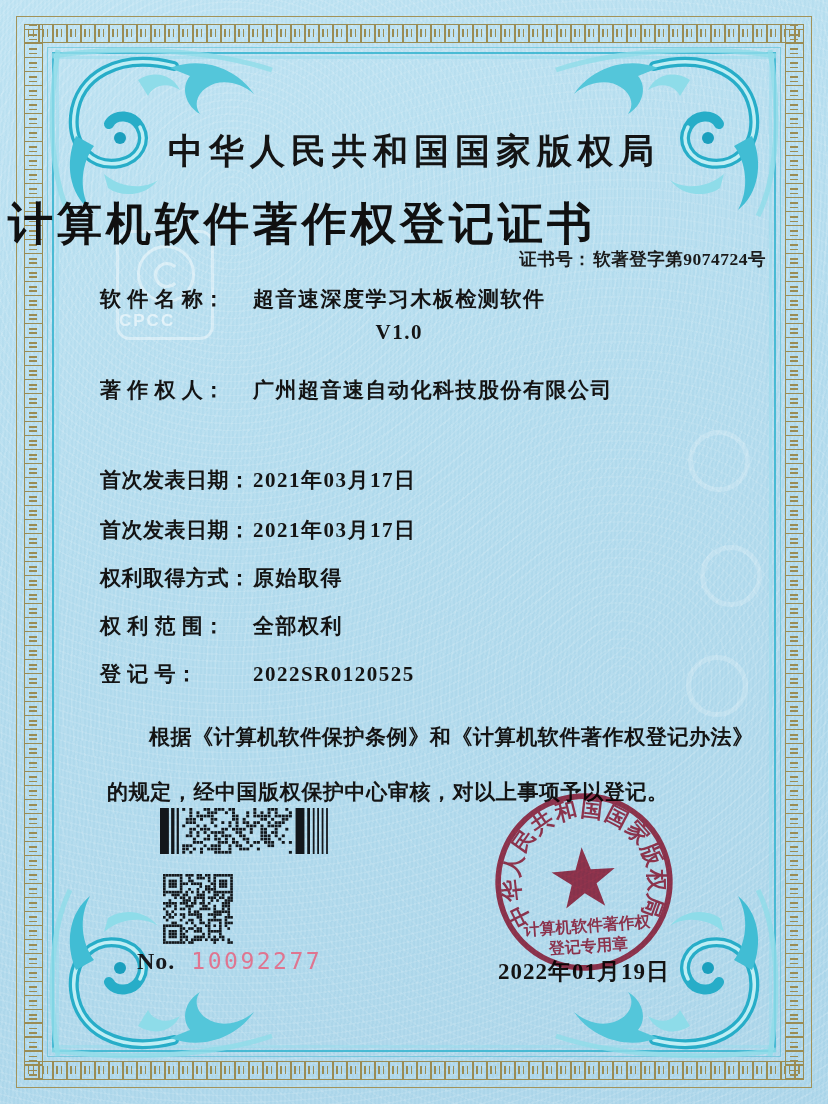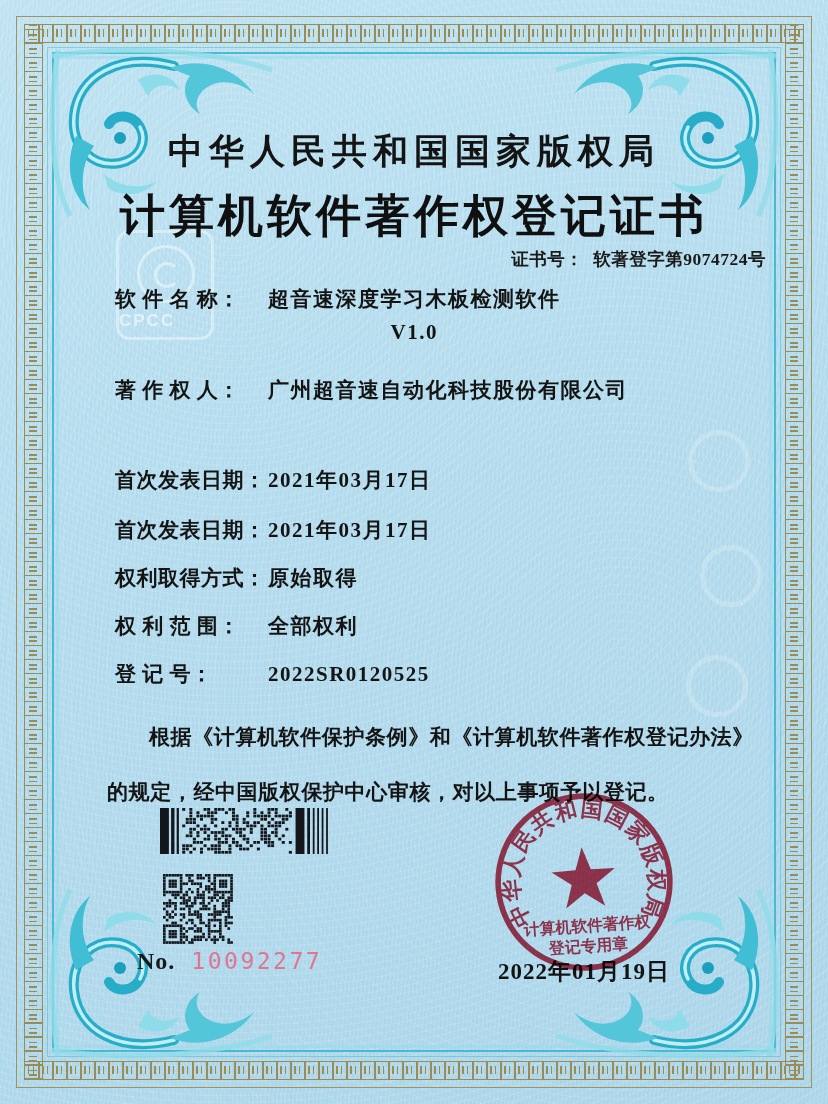--- a/index.html
+++ b/index.html
@@ -85,31 +85,31 @@
     font-family:"Liberation Sans","DejaVu Sans",sans-serif;
     font-size:17px;font-weight:700;letter-spacing:2px;color:rgba(255,255,255,.75);
   }
   .ring{position:absolute;border:5px solid rgba(255,255,255,.20);border-radius:50%;width:52px;height:52px;z-index:1;}
   
   .issuer{
     position:absolute;left:0;right:0;top:128px;margin:0;z-index:4;
     text-align:center;font-size:35px;font-weight:700;color:#141414;letter-spacing:6px;
   }
   .cert-title{
-    position:absolute;left:0;right:0;top:186px;margin:0;z-index:4;
-    text-align:center;font-size:45px;font-weight:700;color:#101010;letter-spacing:4px;
+    position:absolute;left:0;right:0;top:186px;margin:8px;z-index:4;
+    font-size:45px;font-weight:700;color:#101010;letter-spacing:4px;
   }
   .certno{
     position:absolute;right:62px;top:247px;z-index:4;
     font-size:17.5px;font-weight:700;color:#1a1a1a;letter-spacing:.5px;
   }
-  .certno .cn-label{margin-right:10px;}
+  .certno .cn-label{margin-right:2px;}
   .row{
     position:absolute;left:100px;z-index:4;display:flex;
-    font-size:21px;font-weight:700;color:#141414;line-height:1.55;margin-left:15px;
+    font-size:21px;font-weight:700;color:#141414;line-height:1.55;
   }
   .lbl{flex:0 0 153px;letter-spacing:.5px;}
   .val{letter-spacing:1.5px;}
   .v1,.v2{display:block;text-align:center;}
   .statement{
     position:absolute;left:95px;top:698px;width:656px;margin:12px;z-index:4;
     font-size:21px;font-weight:700;color:#141414;line-height:2.6;
     text-indent:2em;letter-spacing:.6px;
   }
   .barcode{position:absolute;left:160px;top:808px;width:170px;height:46px;z-index:4;}

